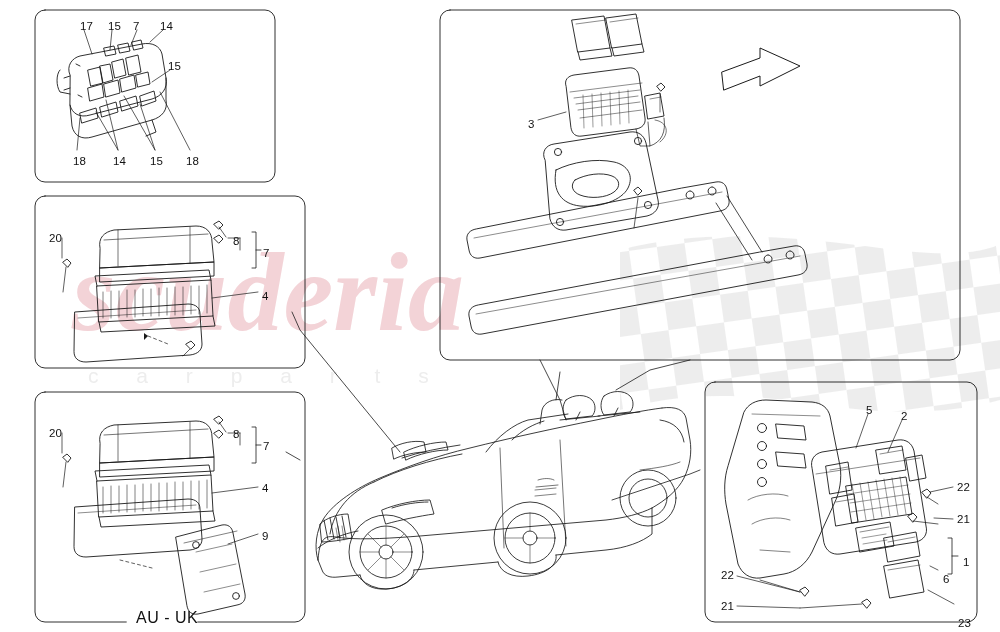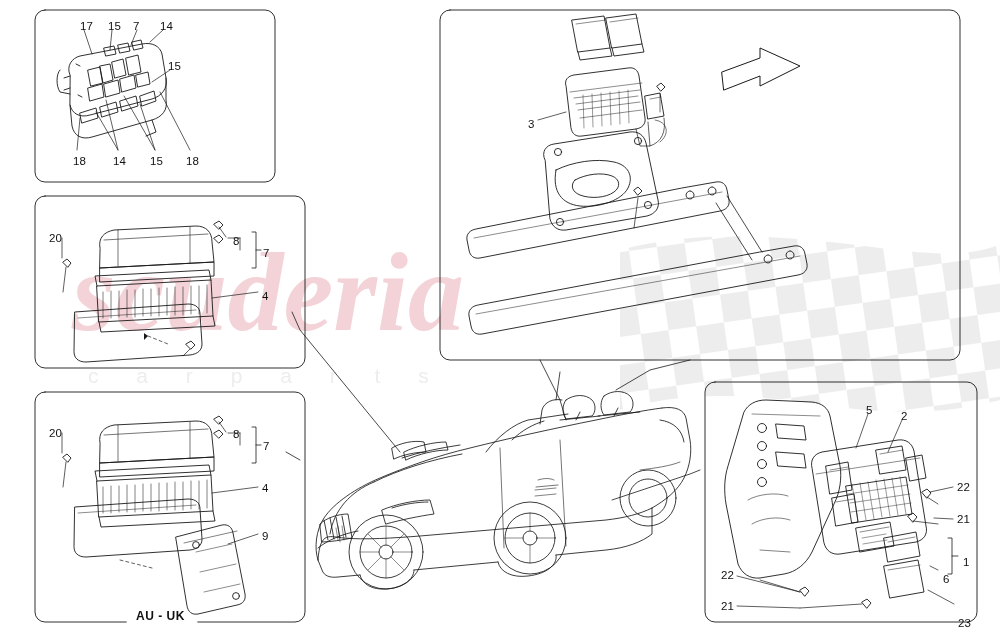--- a/index.html
+++ b/index.html
@@ -13,21 +13,21 @@
   #stage{position:absolute;left:0;top:0;width:1000px;height:632px;}
   svg{position:absolute;left:0;top:0;}
   .lbl{
     position:absolute;
     font-size:11.5px;
     color:#111;
     font-family:"Liberation Sans", sans-serif;
     letter-spacing:0px;
     white-space:nowrap;
   }
-  .lbl.auuk{font-size:12px;font-weight:bold;letter-spacing:0.5px;}
+  .lbl.auuk{font-size:16px;font-weight:normal;letter-spacing:0.5px;}
 </style>
 </head>
 <body>
 
 <div id="stage">
 
   <svg width="1000" height="632" aria-hidden="true">
 
     <g opacity="0.85">
       <defs>

